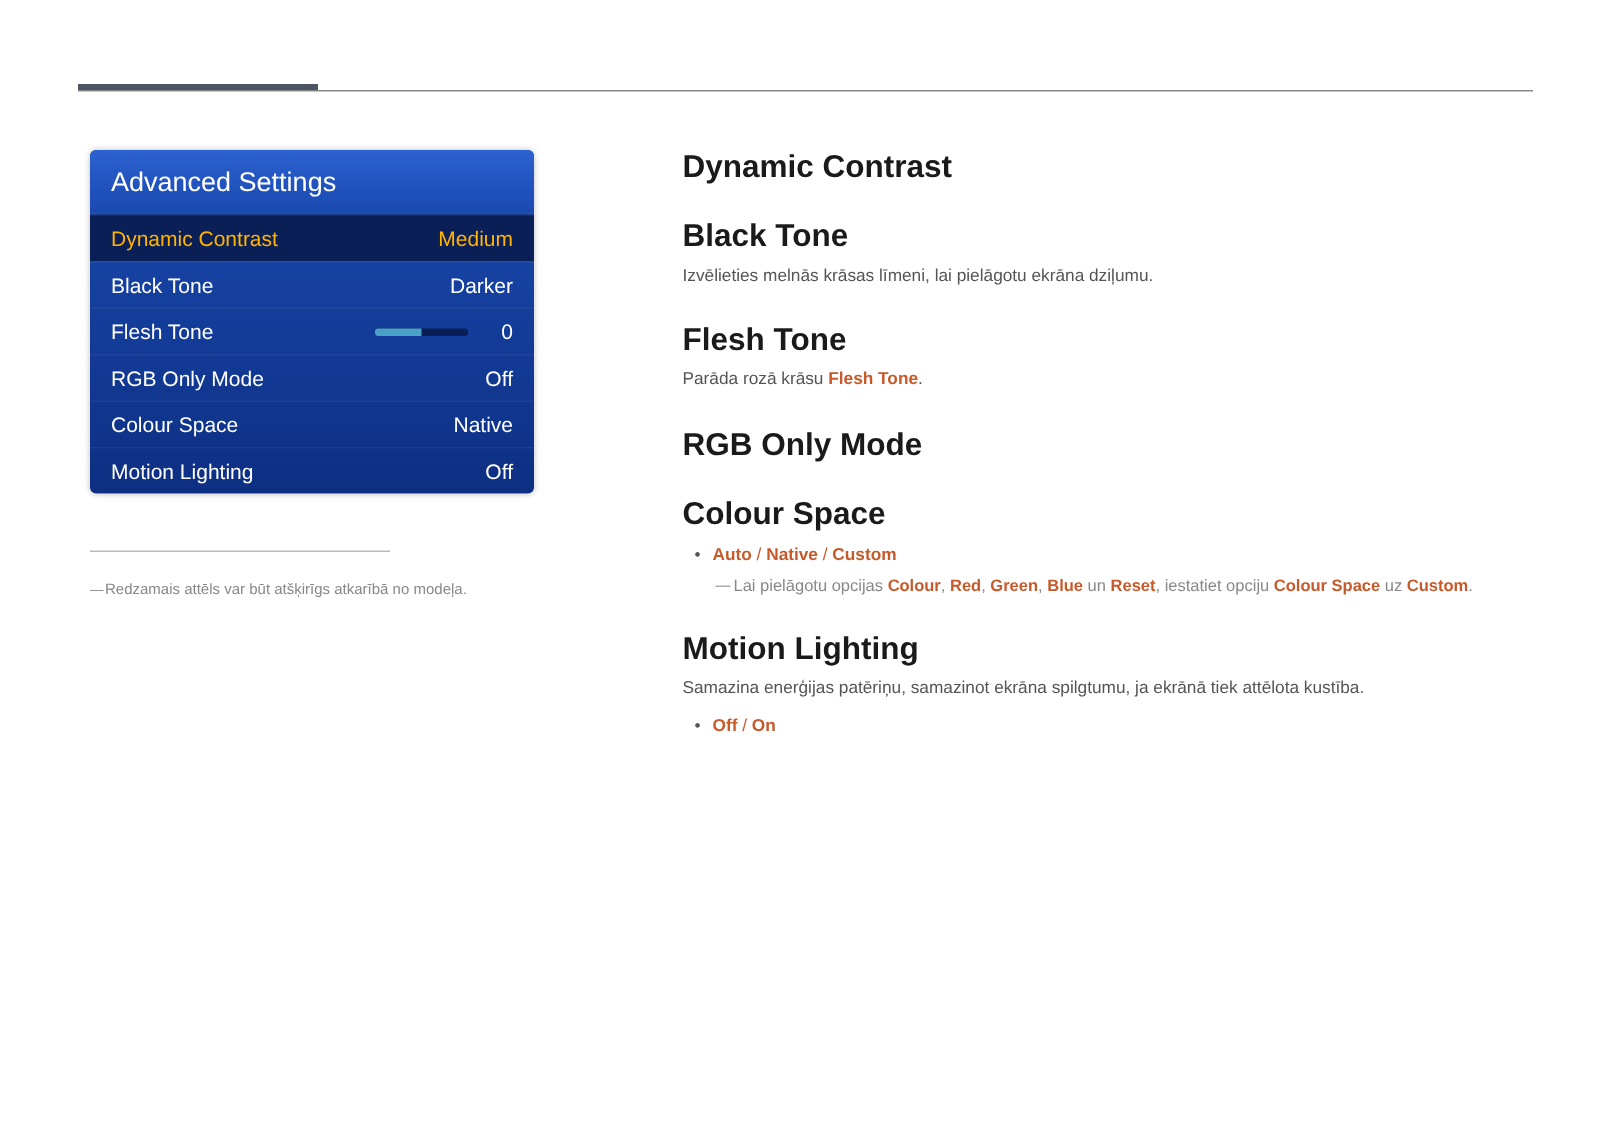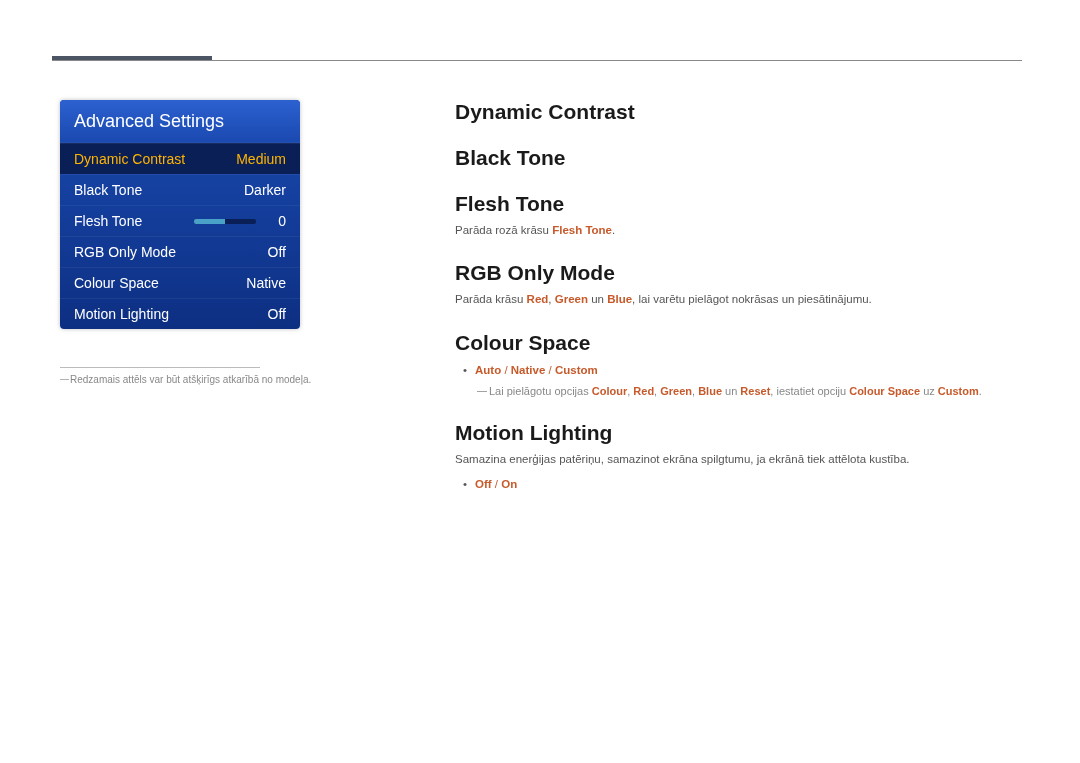--- a/index.html
+++ b/index.html
@@ -36,21 +36,21 @@
   }
   .left-col {
     width: 340px;
     flex-shrink: 0;
   }
   .right-col {
     flex: 1;
     padding-left: 55px;
   }
   .menu-panel {
-    width: 240px;
+    width: 296px;
     border-radius: 4px;
     overflow: hidden;
     box-shadow: 0 0 4px rgba(0,0,0,.25);
     background: linear-gradient(#1a4bb2, #0d2f82);
     color: #fff;
     font-size: 14px;
   }
   .menu-title {
     padding: 11px 14px 10px;
     font-size: 18px;
@@ -94,21 +94,21 @@
     width: 50%;
     background: #4aa1c7;
     border-radius: 2px 0 0 2px;
   }
   .footnote-divider {
     margin-top: 38px;
     width: 200px;
     border-top: 1px solid #bbb;
   }
   .footnote {
-    margin-top: 6px;
+    margin-top: 20px;
     font-size: 10px;
     color: #888;
     position: relative;
     padding-left: 10px;
   }
   .footnote::before {
     content: "―";
     position: absolute;
     left: 0;
     top: 0;
@@ -206,34 +206,32 @@
   </div>
 
   <div class="right-col">
 
     <div class="section">
       <div class="sec-heading">Dynamic Contrast</div>
     </div>
 
     <div class="section">
       <div class="sec-heading">Black Tone</div>
+      <div class="sec-desc">Izvēlieties melnās krāsas līmeni, lai pielāgotu ekrāna dziļumu.</div>
     </div>
 
     <div class="section">
       <div class="sec-heading">Flesh Tone</div>
       <div class="sec-desc">
         <span>Parāda rozā krāsu </span><span class="hl">Flesh Tone</span><span>.</span>
       </div>
     </div>
 
     <div class="section">
       <div class="sec-heading">RGB Only Mode</div>
-      <div class="sec-desc">
-        <span>Parāda krāsu </span><span class="hl">Red</span><span>, </span><span class="hl">Green</span><span> un </span><span class="hl">Blue</span><span>, lai varētu pielāgot nokrāsas un piesātinājumu.</span>
-      </div>
     </div>
 
     <div class="section">
       <div class="sec-heading">Colour Space</div>
       <div class="bullet-line">
         <span class="opt">Auto</span><span class="slash"> / </span><span class="opt">Native</span><span class="slash"> / </span><span class="opt">Custom</span>
       </div>
       <div class="note">
         <span>Lai pielāgotu opcijas </span><span class="hl">Colour</span><span>, </span><span class="hl">Red</span><span>, </span><span class="hl">Green</span><span>, </span><span class="hl">Blue</span><span> un </span><span class="hl">Reset</span><span>, iestatiet opciju </span><span class="hl">Colour Space</span><span> uz </span><span class="hl">Custom</span><span>.</span>
       </div>

